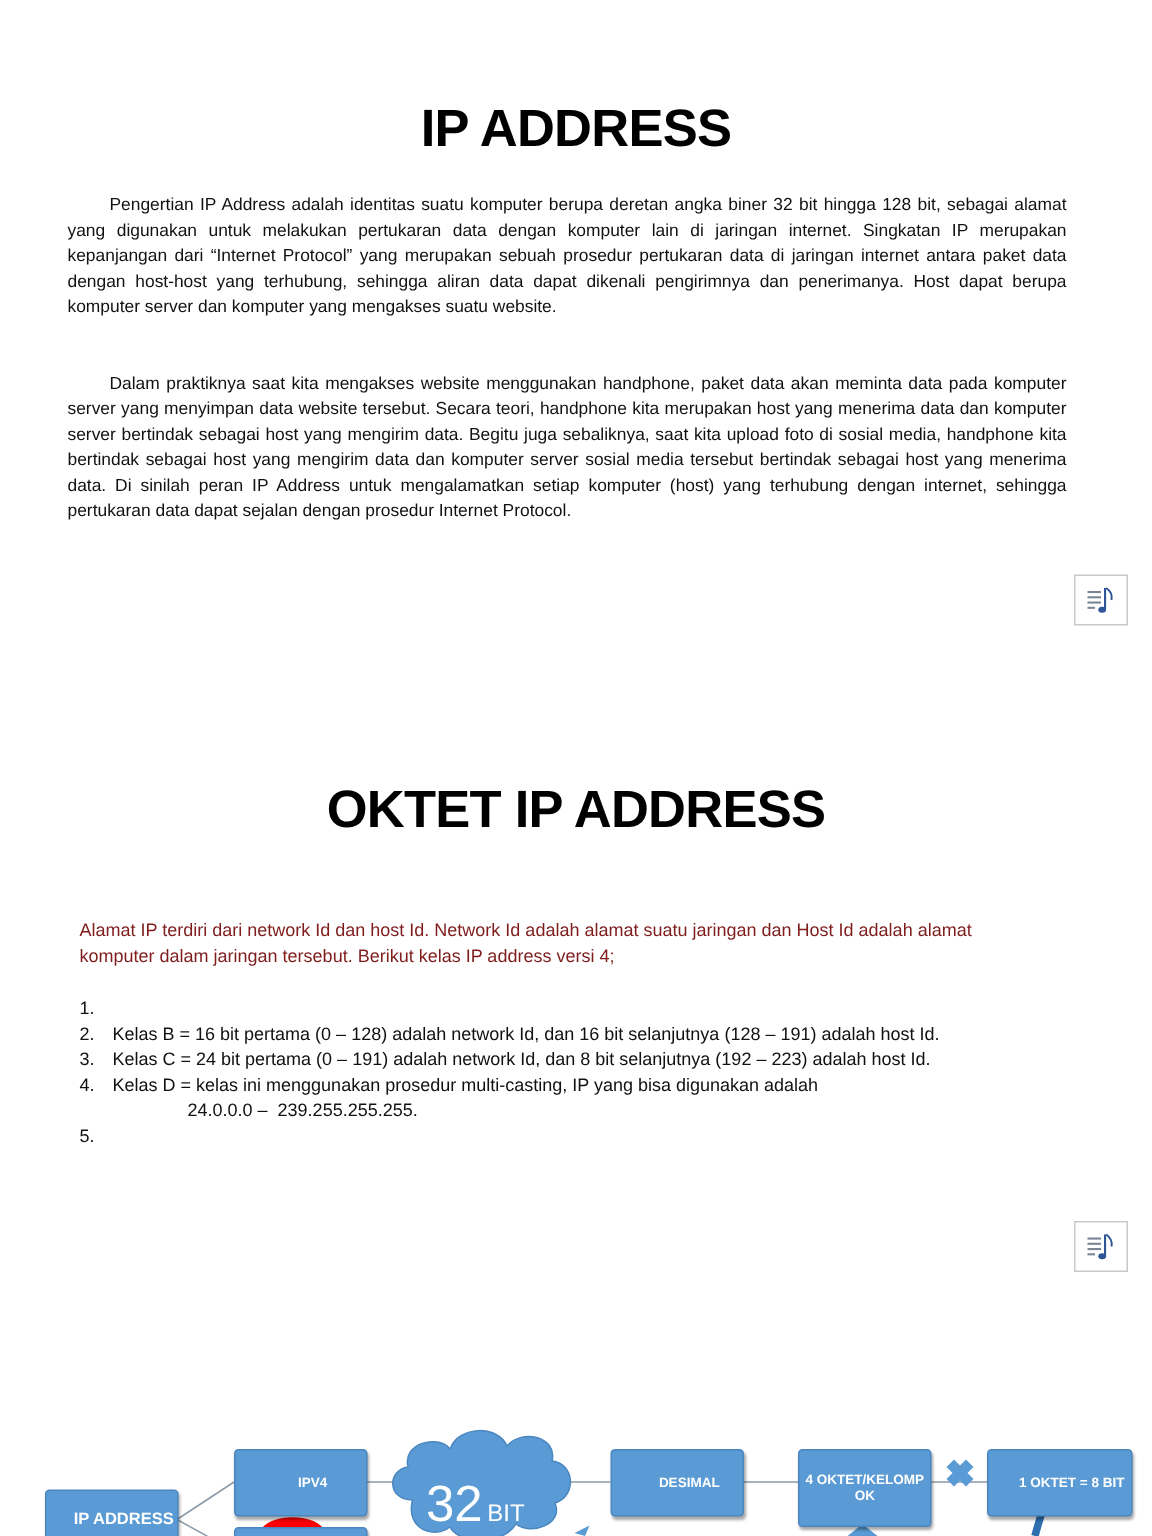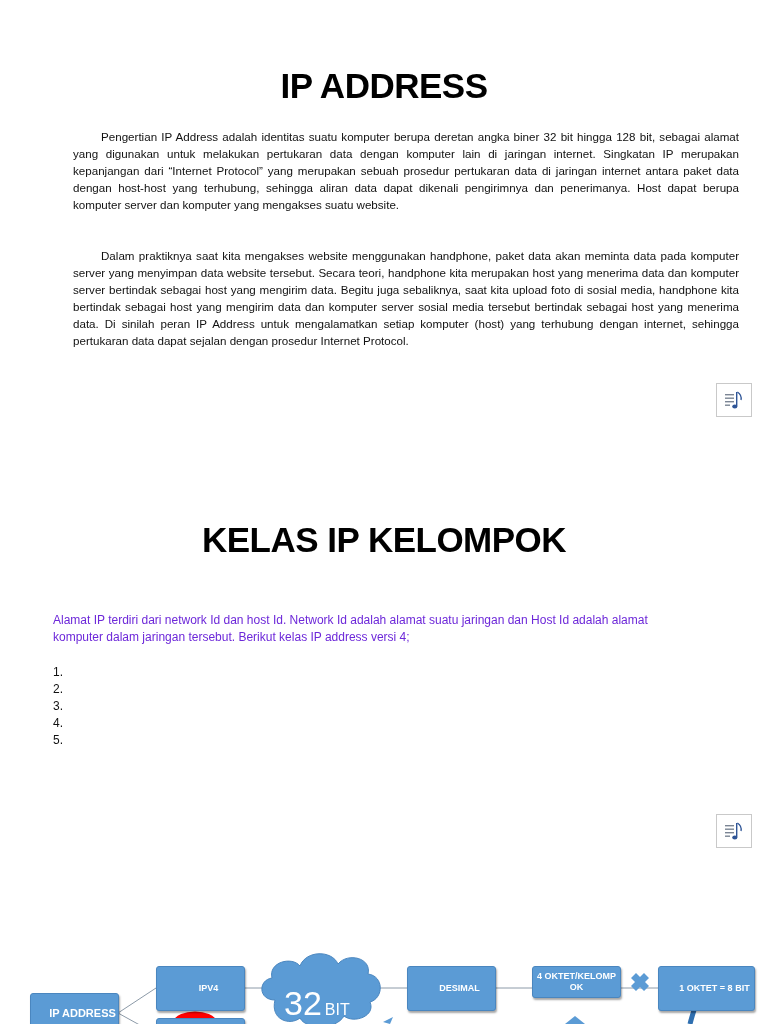--- a/index.html
+++ b/index.html
@@ -12,37 +12,36 @@
     font-family: "Liberation Sans", sans-serif; font-weight: bold;
     color: #000; letter-spacing: -0.5px;
   }
   #title1 { top: 66px; font-size: 35px; }
   #title2 { top: 520px; font-size: 35px; }
   .para {
     position: absolute; left: 45px; width: 666px;
     font-size: 11.6px; line-height: 17px; text-align: justify;
     font-family: "Liberation Sans", sans-serif; color: #111;
     font-weight: 500;
-    margin-left: 28px;
   }
   .para .indent { display: inline-block; width: 28px; }
   #p1 { top: 128px; }
   #p2 { top: 247px; }
   .audio-icon {
     position: absolute; width: 36px; height: 34px;
     border: 1px solid #c9c9c9; background: #fff;
     display: flex; align-items: center; justify-content: center;
     box-sizing: border-box;
   }
   #audio1 { left: 716px; top: 383px; }
   #audio2 { left: 716px; top: 814px; }
 
   .kelas-intro {
     position: absolute; left: 53px; top: 612px; width: 640px;
-    font-size: 12px; line-height: 17px; color: #6d28d9;
+    font-size: 12px; line-height: 17px; color: #7f1d1d;
   }
   .kelas-list {
     position: absolute; left: 53px; top: 664px; width: 660px;
     font-size: 12px; line-height: 17px; margin: 0; padding: 0; list-style: none;
   }
   .kelas-list li { display: flex; }
   .kelas-list .num { width: 22px; flex: 0 0 22px; }
   .kelas-list .cont { white-space: pre; }
 
   
@@ -71,36 +70,40 @@
     <rect x="2" y="5" width="9" height="1.4" fill="#7b8594"></rect>
     <rect x="2" y="8.5" width="9" height="1.4" fill="#7b8594"></rect>
     <rect x="2" y="12" width="9" height="1.4" fill="#7b8594"></rect>
     <rect x="2" y="15.5" width="5" height="1.4" fill="#7b8594"></rect>
     <rect x="13" y="3" width="1.4" height="14" fill="#2f5597"></rect>
     <path d="M14.4 3 Q19 6 18 11" stroke="#2f5597" stroke-width="1.3" fill="none"></path>
     <ellipse cx="11.8" cy="17.5" rx="2.6" ry="2" fill="#2f5597"></ellipse>
   </svg>
 </div>
 
-<div class="page-title" id="title2">KELAS IP KELOMPOK</div>
+<div class="page-title" id="title2">OKTET IP ADDRESS</div>
 
 <div class="kelas-intro">Alamat IP terdiri dari network Id dan host Id. Network Id adalah alamat suatu jaringan dan Host Id adalah alamat komputer dalam jaringan tersebut. Berikut kelas IP address versi 4;</div>
 
 <ul class="kelas-list">
   <li>
       <span class="num">1.</span>
     </li>
   <li>
       <span class="num">2.</span>
+      <span class="cont">Kelas B = 16 bit pertama (0 – 128) adalah network Id, dan 16 bit selanjutnya (128 – 191) adalah host Id.</span>
     </li>
   <li>
       <span class="num">3.</span>
+      <span class="cont">Kelas C = 24 bit pertama (0 – 191) adalah network Id, dan 8 bit selanjutnya (192 – 223) adalah host Id.</span>
     </li>
   <li>
       <span class="num">4.</span>
+      <span class="cont">Kelas D = kelas ini menggunakan prosedur multi-casting, IP yang bisa digunakan adalah
+               24.0.0.0 –  239.255.255.255.</span>
     </li>
   <li>
       <span class="num">5.</span>
     </li>
 </ul>
 
 <div class="audio-icon" id="audio2">
   <svg width="22" height="22" viewBox="0 0 22 22">
     <rect x="2" y="5" width="9" height="1.4" fill="#7b8594"></rect>
     <rect x="2" y="8.5" width="9" height="1.4" fill="#7b8594"></rect>
@@ -134,14 +137,14 @@
 <div class="box" style="left:30px;top:993px;width:89px;height:40px;font-size:11px;">IP ADDRESS</div>
 <div class="box" style="left:156px;top:966px;width:89px;height:45px;">IPV4</div>
 <div class="box" style="left:156px;top:1018px;width:89px;height:20px;"></div>
 
 <div style="position:absolute;left:284px;top:970px;color:#fff;display:flex;align-items:baseline;margin-top:16px;">
   <span style="font-size:34px;line-height:34px;">32</span>
   <span style="font-size:16px;margin-left:3px;">BIT</span>
 </div>
 
 <div class="box" style="left:407px;top:966px;width:89px;height:45px;">DESIMAL</div>
-<div class="box" style="left:532px;top:966px;width:89px;height:32px;padding:0 4px;word-break:break-all;">4 OKTET/KELOMPOK</div>
+<div class="box" style="left:532px;top:966px;width:89px;height:52px;padding:0 4px;word-break:break-all;">4 OKTET/KELOMPOK</div>
 <div class="box" style="left:658px;top:966px;width:97px;height:45px;">1 OKTET = 8 BIT</div>
 
 </body></html>

